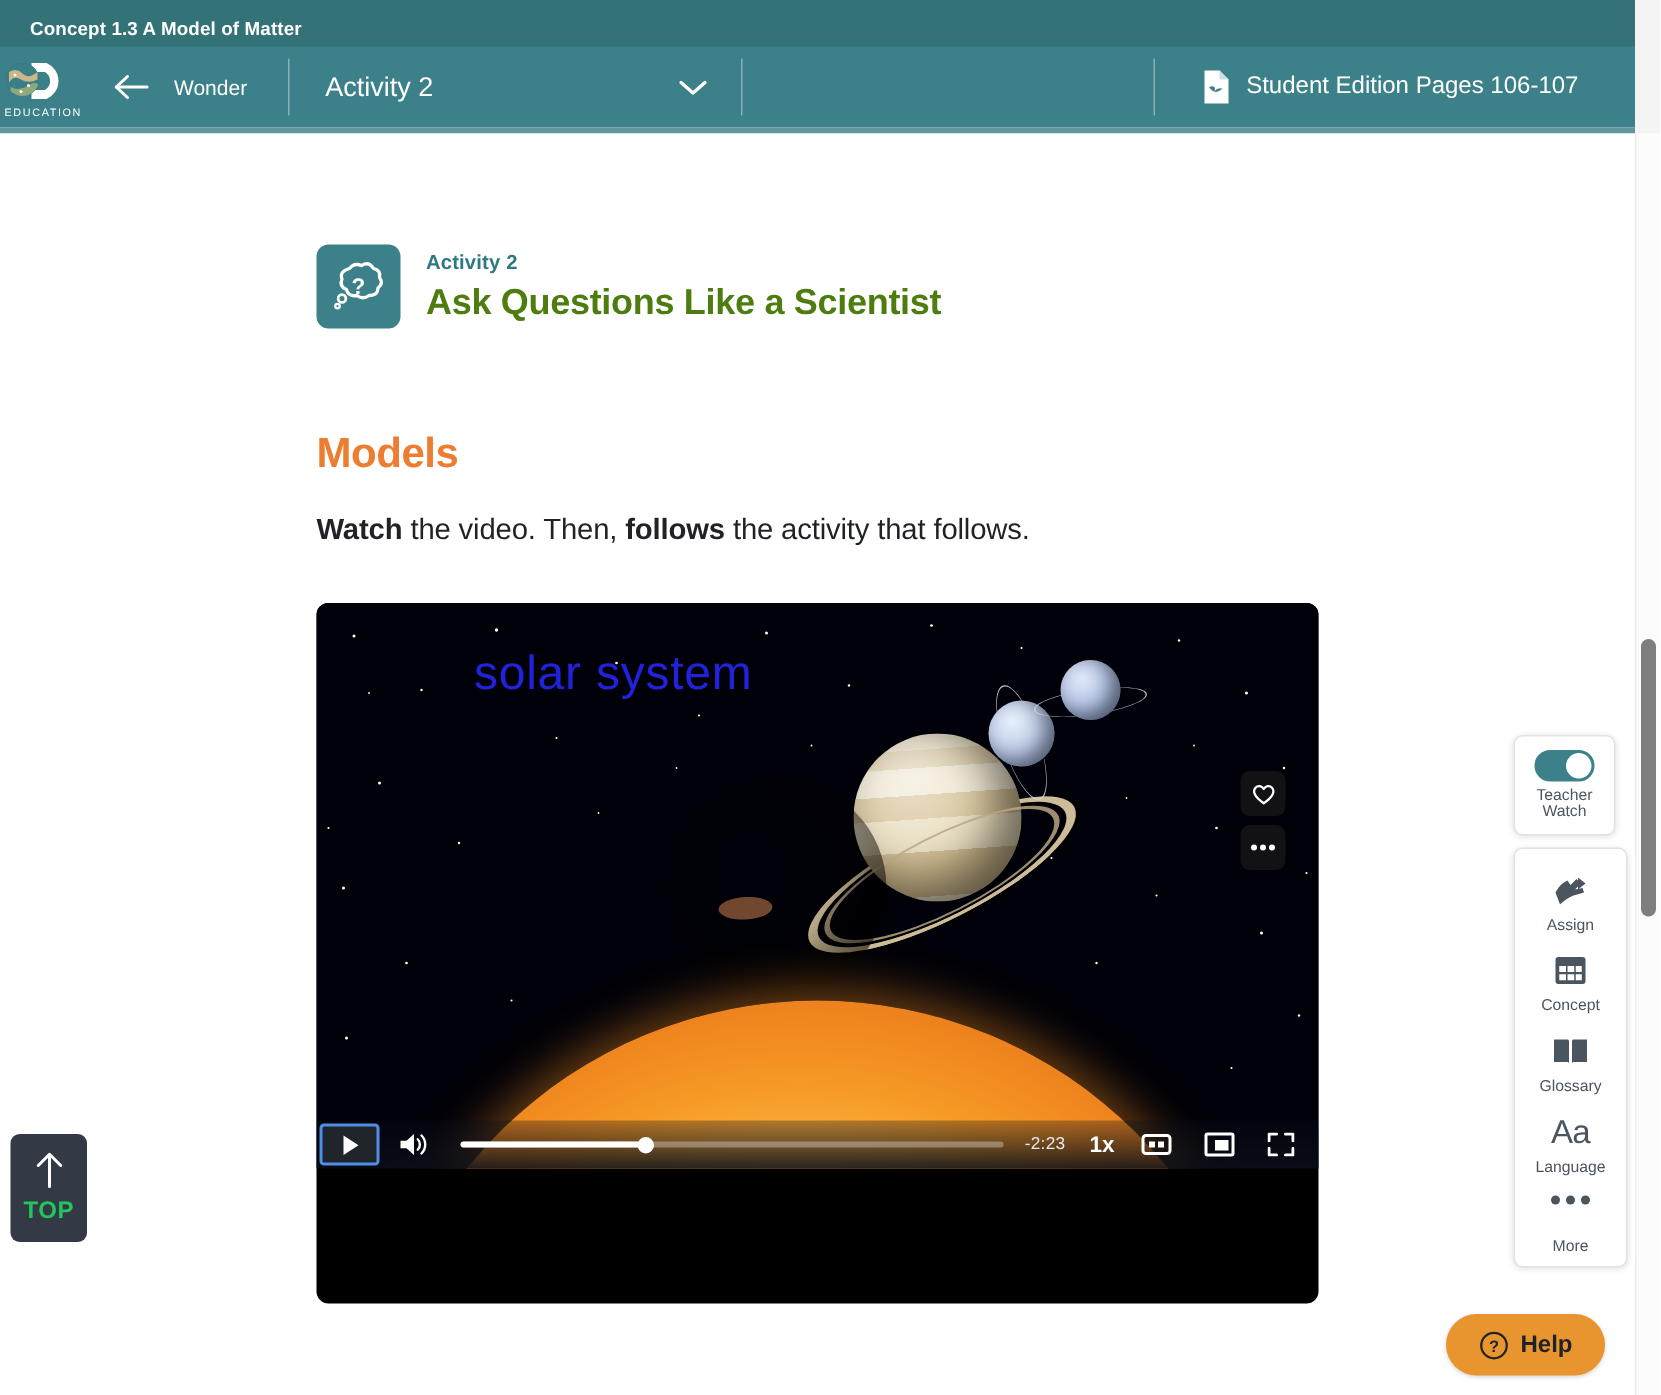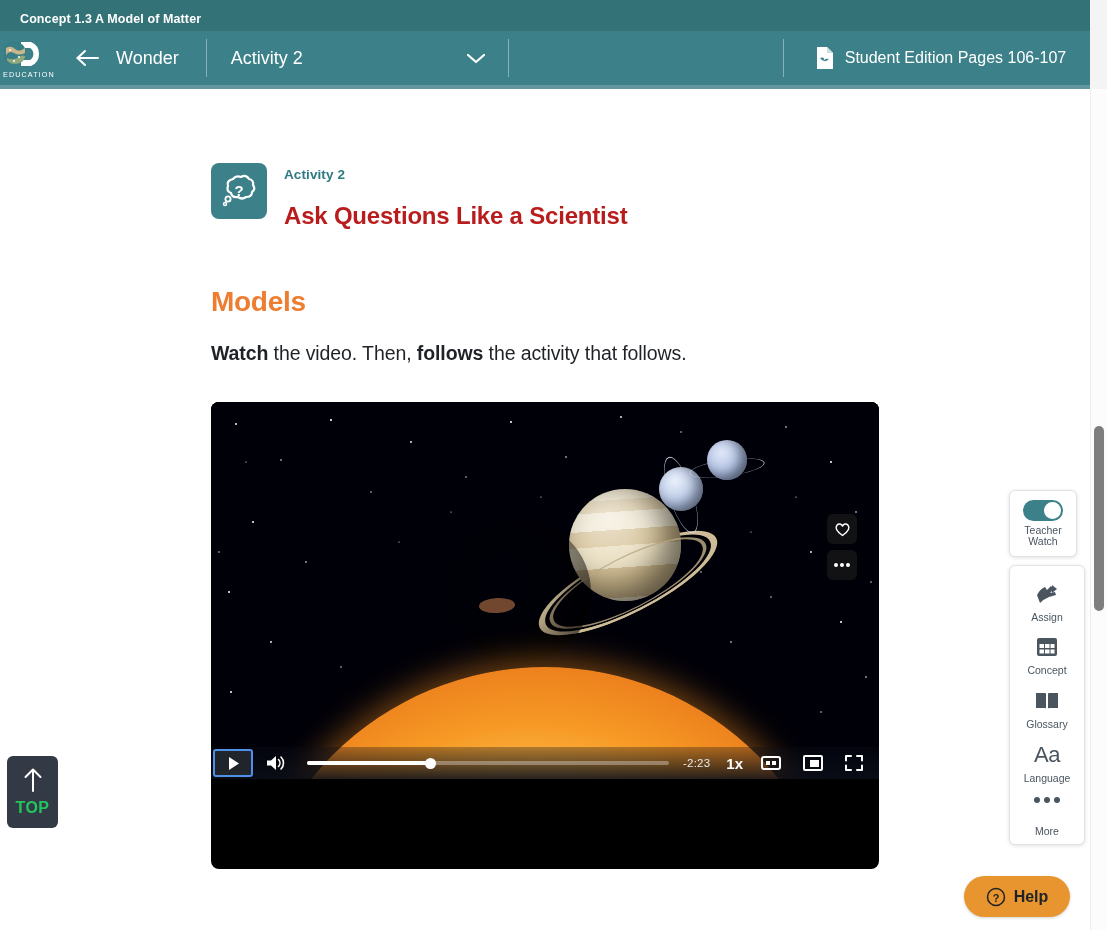--- a/index.html
+++ b/index.html
@@ -36,21 +36,21 @@
 
   .nav-seg {
     display: flex; align-items: center; position: relative;
   }
   .nav-seg.bordered::after {
     content:""; position:absolute; right:0; top:8px; bottom:8px;
     width:1px; background: rgba(255,255,255,.38);
   }
   .back-wrap { width: 58px; display:flex; align-items:center; justify-content:center; cursor:pointer; }
   .wonder-label {
-    color:#fff; font-size: 18px; padding-right: 28px; white-space:nowrap;
+    color:#fff; font-size: 14px; padding-right: 28px; white-space:nowrap;
   }
   .activity-seg {
     width: 302px; display:flex; align-items:center; justify-content:space-between;
     padding: 0 22px 0 24px; cursor:pointer;
   }
   .activity-label { color:#fff; font-size:18px; }
   .middle-seg { width: 275px; }
 
   .se-seg {
     flex: 1; display:flex; align-items:center; padding-left: 31px; cursor:pointer;
@@ -72,21 +72,21 @@
     position:absolute; left:211px; top:74px;
     display:flex; align-items:flex-start;
   }
   .act-icon {
     width:56px; height:56px; border-radius:8px; background:#3C8189;
     flex:0 0 56px; display:flex; align-items:center; justify-content:center;
   }
   .act-text { margin-left: 17px; padding-top: 4px; }
   .act-eyebrow { color:#2f7a82; font-size:13.5px; font-weight:bold; letter-spacing:.1px; }
   .act-title {
-    color:#b91c1c; font-size:24px; font-weight:bold; margin-top: 20px;
+    color:#4d7c0f; font-size:24px; font-weight:bold; margin-top: 6px;
     letter-spacing:-.2px;
   }
 
   .models-head {
     position:absolute; left:211px; top:197px;
     color:#ED7D31; font-size:28px; font-weight:bold; letter-spacing:-.3px;
   }
   .watch-line {
     position:absolute; left:211px; top:253px;
     color:#1f2226; font-size:19.5px; letter-spacing:-.1px;
@@ -459,20 +459,21 @@
               <circle cx="490" cy="170" r="0.7"></circle>
             <circle cx="540" cy="130" r="0.6"></circle>
               <circle cx="660" cy="180" r="0.7"></circle>
               <circle cx="8" cy="150" r="0.7"></circle>
             <circle cx="240" cy="110" r="0.6"></circle>
               <circle cx="330" cy="95" r="0.6"></circle>
               <circle cx="585" cy="95" r="0.6"></circle>
           </g>
         </svg>
 
+        <div class="sys-title">solar system</div>
 
         <div class="ring"></div>
         <div class="planet saturn"></div>
         <div class="ring-front"></div>
         <div class="ring2"></div>
 
         <div class="planet jupiter"></div>
         <div class="jup-spot"></div>
 
         <div class="uranus-ring"></div>

